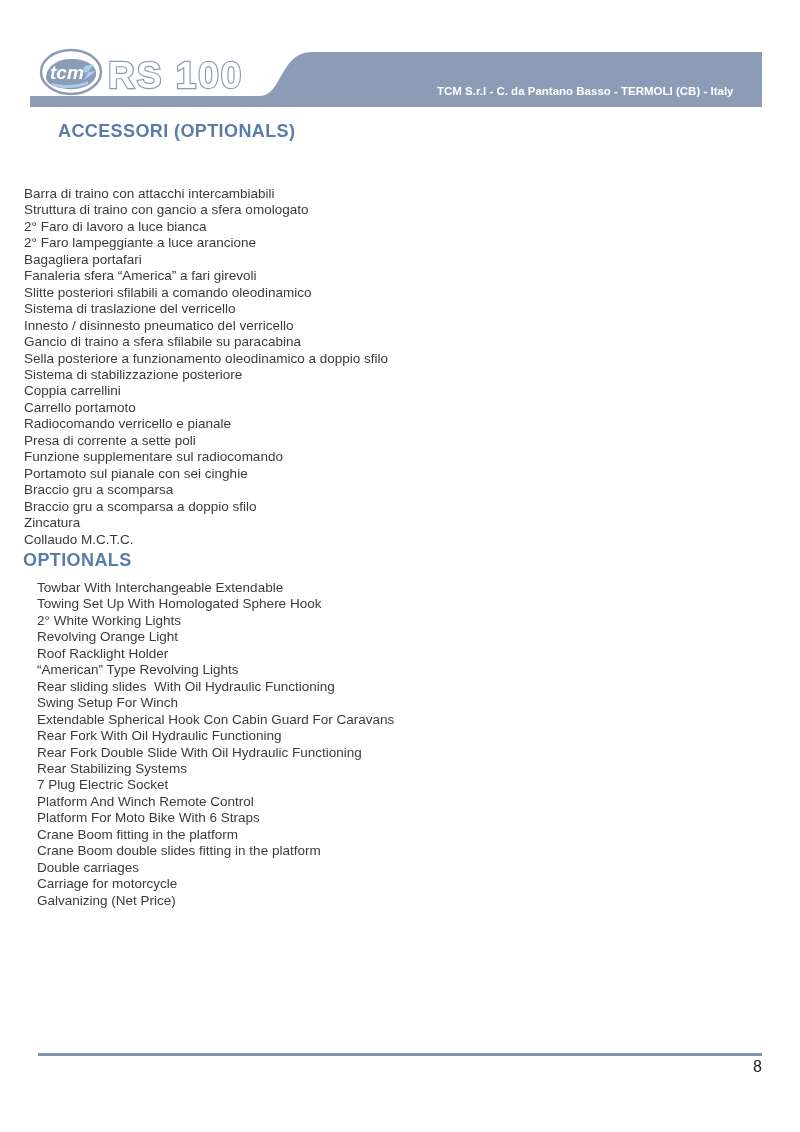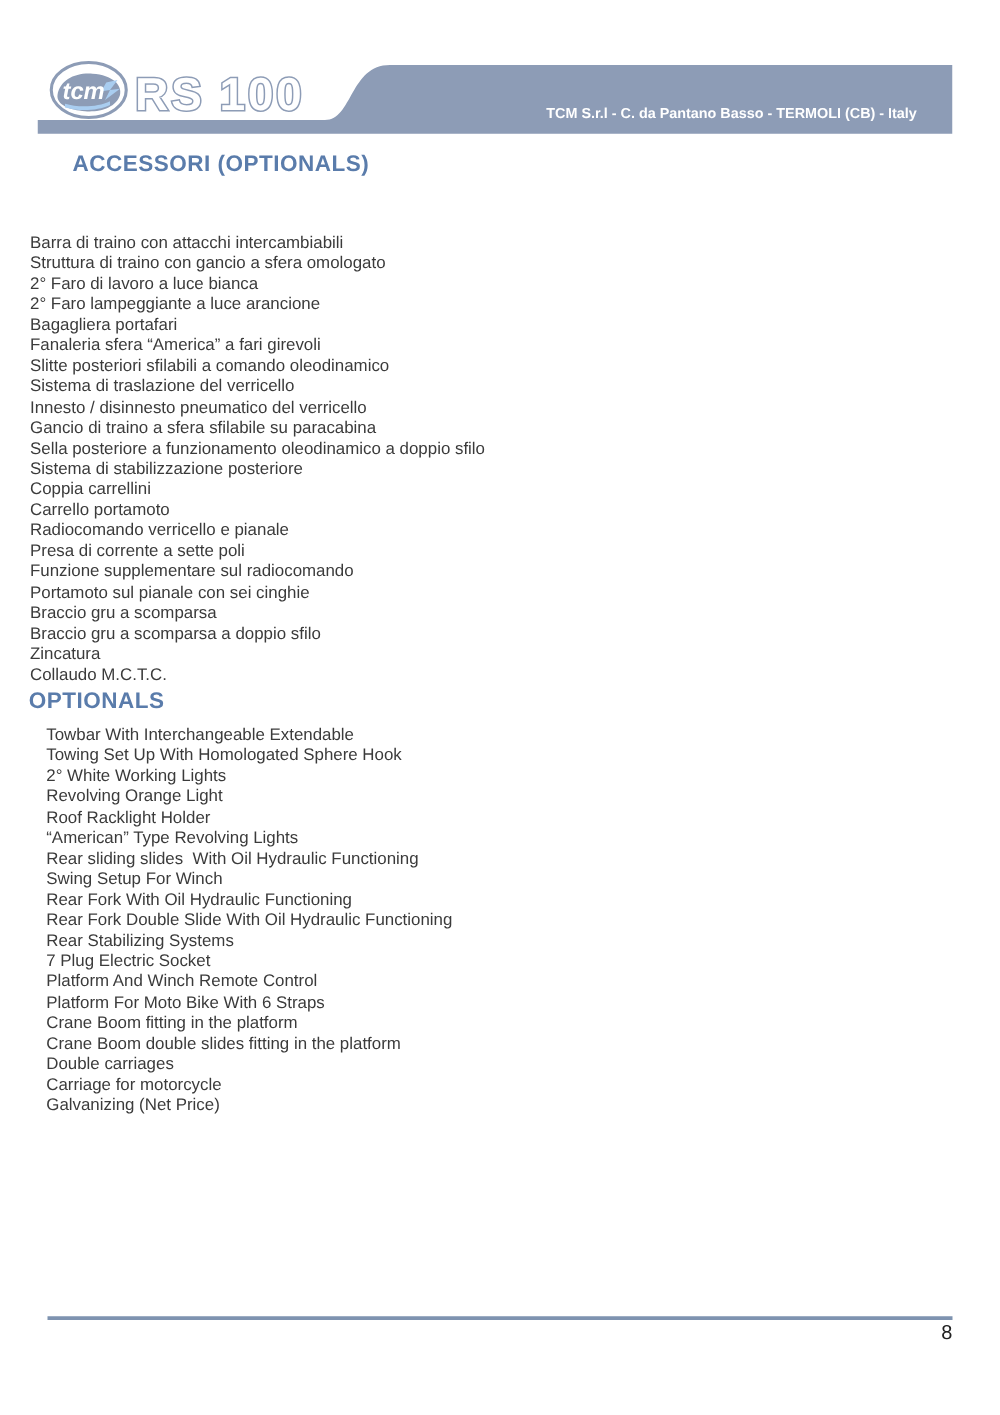--- a/index.html
+++ b/index.html
@@ -125,20 +125,21 @@
   <h2 class="section-heading" id="heading-optionals">OPTIONALS</h2>
   <ul class="item-list" id="list-optionals">
       <li>Towbar With Interchangeable Extendable</li>
       <li>Towing Set Up With Homologated Sphere Hook</li>
       <li>2° White Working Lights</li>
       <li>Revolving Orange Light</li>
       <li>Roof Racklight Holder</li>
       <li>“American” Type Revolving Lights</li>
       <li>Rear sliding slides  With Oil Hydraulic Functioning</li>
       <li>Swing Setup For Winch</li>
+      <li>Extendable Spherical Hook Con Cabin Guard For Caravans</li>
       <li>Rear Fork With Oil Hydraulic Functioning</li>
       <li>Rear Fork Double Slide With Oil Hydraulic Functioning</li>
       <li>Rear Stabilizing Systems</li>
       <li>7 Plug Electric Socket</li>
       <li>Platform And Winch Remote Control</li>
       <li>Platform For Moto Bike With 6 Straps</li>
       <li>Crane Boom fitting in the platform</li>
       <li>Crane Boom double slides fitting in the platform</li>
       <li>Double carriages</li>
       <li>Carriage for motorcycle</li>

